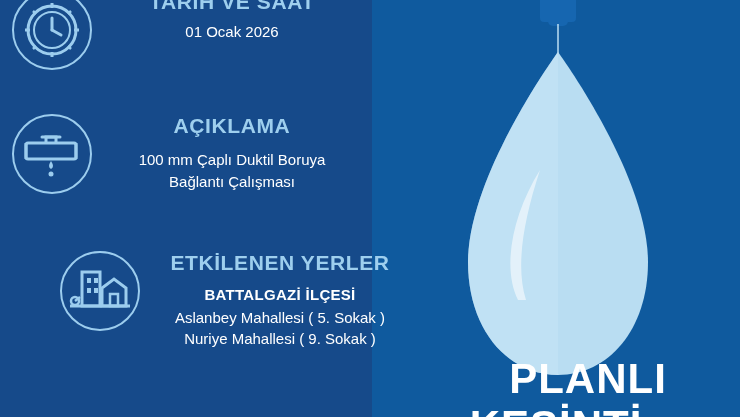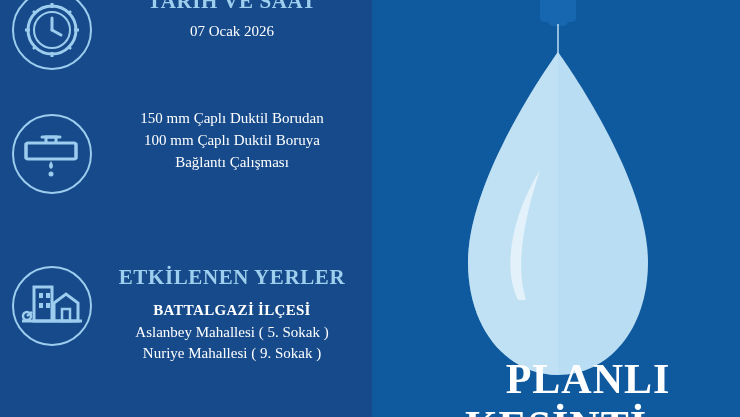--- a/index.html
+++ b/index.html
@@ -5,21 +5,21 @@
   html, body {
     margin: 0;
     padding: 0;
     background: #0f5a9e;
   }
   .poster {
     position: relative;
     width: 740px;
     height: 417px;
     overflow: hidden;
-    font-family: Liberation Serif, serif;
+    font-family: Liberation Sans, sans-serif;
     background: #a21caf;
   }
   
   .left-panel {
     position: absolute;
     left: 0;
     top: 0;
     width: 372px;
     height: 417px;
     background: #164a8a;
@@ -36,21 +36,21 @@
   
   .info-block {
     position: absolute;
     left: 0;
     width: 372px;
     display: flex;
     align-items: flex-start;
   }
   .block-1 { top: -16px; }
   .block-2 { top: 108px; }
-  .block-3 { top: 260px; }
+  .block-3 { top: 245px; padding-left: 48px; }
 
   .icon-wrap {
     width: 104px;
     min-width: 104px;
     display: flex;
     justify-content: center;
     padding-top: 6px;
   }
   .circle-icon {
     width: 76px;
@@ -175,40 +175,40 @@
           <line x1="53" y1="31" x2="58" y2="31" stroke="#9ccdee" stroke-width="3"></line>
           <line x1="12" y1="12" x2="15" y2="15" stroke="#9ccdee" stroke-width="2.5"></line>
           <line x1="47" y1="47" x2="50" y2="50" stroke="#9ccdee" stroke-width="2.5"></line>
           <line x1="50" y1="12" x2="47" y2="15" stroke="#9ccdee" stroke-width="2.5"></line>
           <line x1="15" y1="47" x2="12" y2="50" stroke="#9ccdee" stroke-width="2.5"></line>
         </svg>
       </div>
     </div>
     <div class="text-col">
       <div class="block-title">TARİH VE SAAT</div>
-      <div class="block-line">07 Ocak 2026</div>
+      <div class="block-line">01 Ocak 2026</div>
     </div>
   </div>
 
   <div class="info-block block-2">
     <div class="icon-wrap">
       <div class="circle-icon">
         <svg width="64" height="50" viewBox="0 0 64 50" aria-hidden="true">
           <rect x="6" y="14" width="50" height="16" rx="2" fill="none" stroke="#9ccdee" stroke-width="3"></rect>
           <line x1="6" y1="14" x2="6" y2="30" stroke="#9ccdee" stroke-width="3"></line>
           <line x1="56" y1="14" x2="56" y2="30" stroke="#9ccdee" stroke-width="3"></line>
           <path d="M26 14 L26 8 L36 8 L36 14" fill="none" stroke="#9ccdee" stroke-width="3"></path>
           <line x1="22" y1="8" x2="40" y2="8" stroke="#9ccdee" stroke-width="3" stroke-linecap="round"></line>
           <path d="M31 32 q-4 6 0 8 q4 -2 0 -8 z" fill="#9ccdee"></path>
           <circle cx="31" cy="45" r="2.5" fill="#9ccdee"></circle>
         </svg>
       </div>
     </div>
     <div class="text-col">
-      <div class="block-line">150 mm Çaplı Duktil Borudan</div>
+      <div class="block-title">AÇIKLAMA</div>
       <div class="block-line">100 mm Çaplı Duktil Boruya</div>
       <div class="block-line">Bağlantı Çalışması</div>
     </div>
   </div>
 
   <div class="info-block block-3">
     <div class="icon-wrap">
       <div class="circle-icon">
         <svg width="68" height="54" viewBox="0 0 68 54" aria-hidden="true">
           <rect x="16" y="8" width="18" height="34" fill="none" stroke="#9ccdee" stroke-width="3"></rect>

